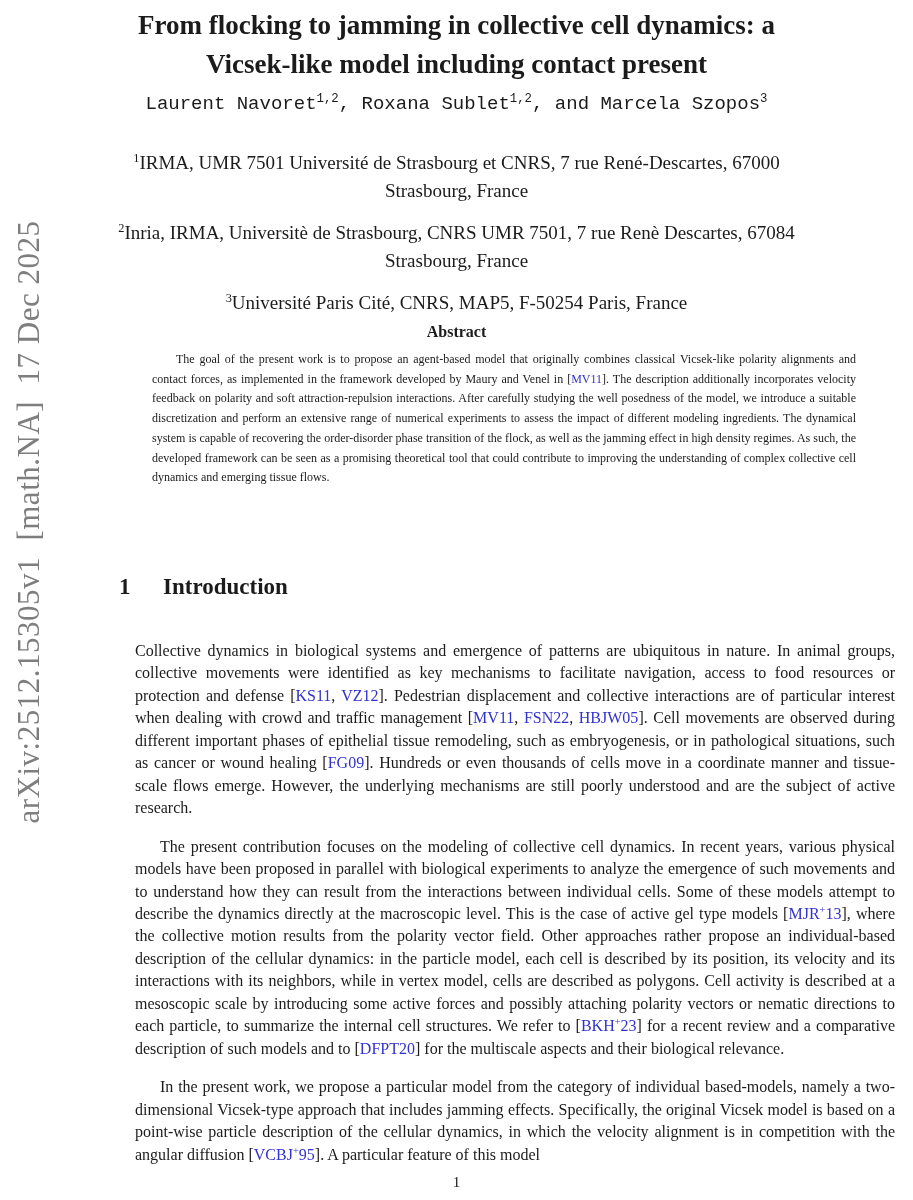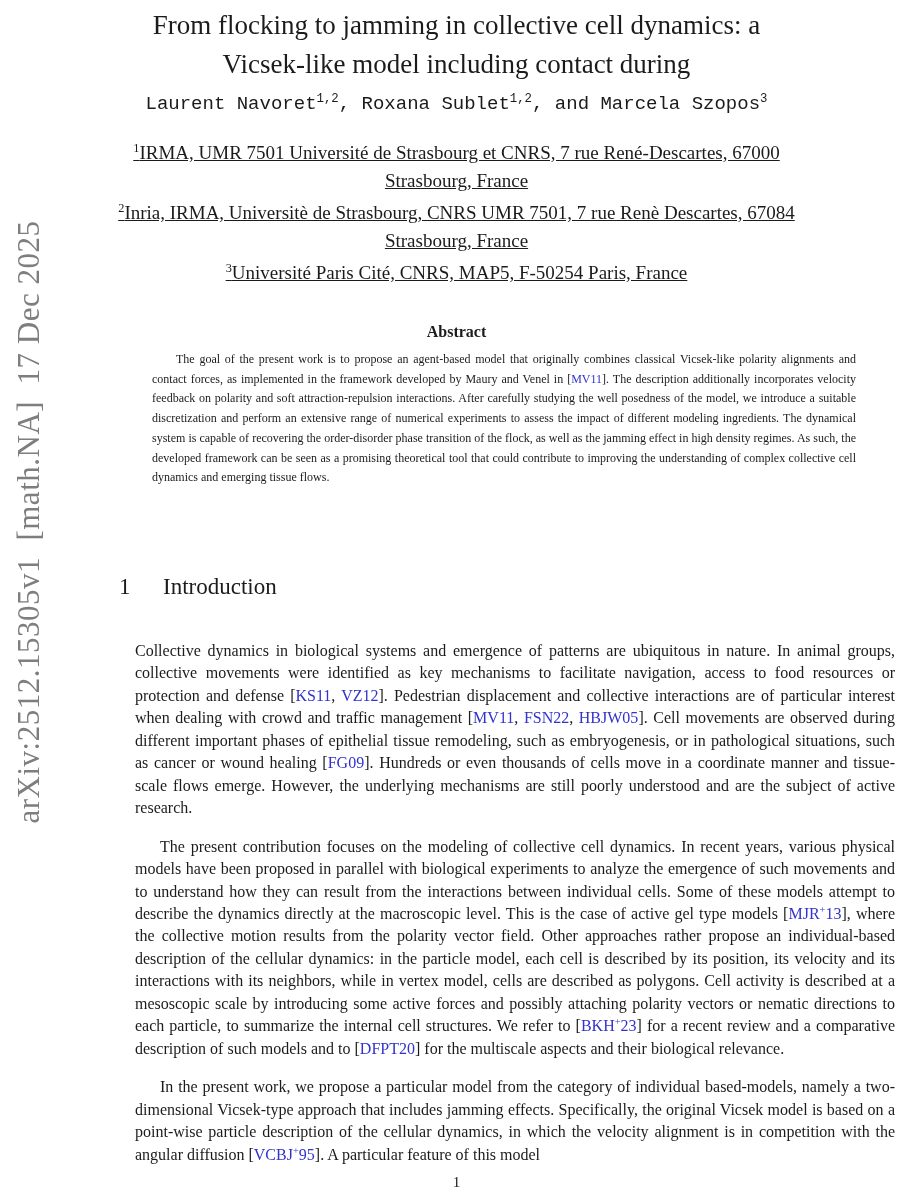--- a/index.html
+++ b/index.html
@@ -23,21 +23,21 @@
     white-space: pre;
     letter-spacing: 0.5px;
   }
   .title {
     position: absolute;
     top: 6px;
     left: 0;
     width: 100%;
     text-align: center;
     font-size: 27px;
-    font-weight: 400;
+    font-weight: 700;
     line-height: 39px;
     margin: 0;
   }
   .title span { display: block; }
   .authors {
     position: absolute;
     top: 93px;
     left: 0;
     width: 100%;
     text-align: center;
@@ -47,21 +47,21 @@
   .affiliations {
     position: absolute;
     top: 135px;
     left: 50%;
     transform: translateX(-50%);
     width: 745px;
     text-align: center;
     font-size: 19px;
     line-height: 28px;
   }
-  .affiliations div { margin: 4px; text-decoration: underline; }
+  .affiliations div { margin: 14px; }
   sup { font-size: 0.65em; line-height: 0; }
   .abstract-heading {
     position: absolute;
     top: 323px;
     left: 0;
     width: 100%;
     text-align: center;
     font-size: 16px;
     font-weight: 700;
     margin: 0;
@@ -74,21 +74,21 @@
     font-size: 12px;
     line-height: 19.7px;
     text-align: justify;
     text-indent: 24px;
   }
   .section-heading {
     position: absolute;
     top: 574px;
     left: 119px;
     font-size: 23px;
-    font-weight: 400;
+    font-weight: 700;
     margin: 0;
   }
   .section-heading .sec-num {
     display: inline-block;
     width: 44px;
   }
   .body-text {
     position: absolute;
     top: 624px;
     left: 119px;
@@ -111,21 +111,21 @@
 </style>
 </head>
 <body>
 
 <div class="page">
 
   <div class="watermark">arXiv:2512.15305v1  [math.NA]  17 Dec 2025</div>
 
   <h1 class="title">
     <span>From flocking to jamming in collective cell dynamics: a</span>
-    <span>Vicsek-like model including contact during</span>
+    <span>Vicsek-like model including contact present</span>
   </h1>
 
   <div class="authors"><span>Laurent Navoret</span><sup>1,2</sup><span>, Roxana Sublet</span><sup>1,2</sup><span>, and Marcela Szopos</span><sup>3</sup></div>
 
   <div class="affiliations">
     <div><sup>1</sup><span>IRMA, UMR 7501 Université de Strasbourg et CNRS, 7 rue René-Descartes, 67000 Strasbourg, France</span></div>
     <div><sup>2</sup><span>Inria, IRMA, Universitè de Strasbourg, CNRS UMR 7501, 7 rue Renè Descartes, 67084 Strasbourg, France</span></div>
     <div><sup>3</sup><span>Université Paris Cité, CNRS, MAP5, F-50254 Paris, France</span></div>
   </div>
 

